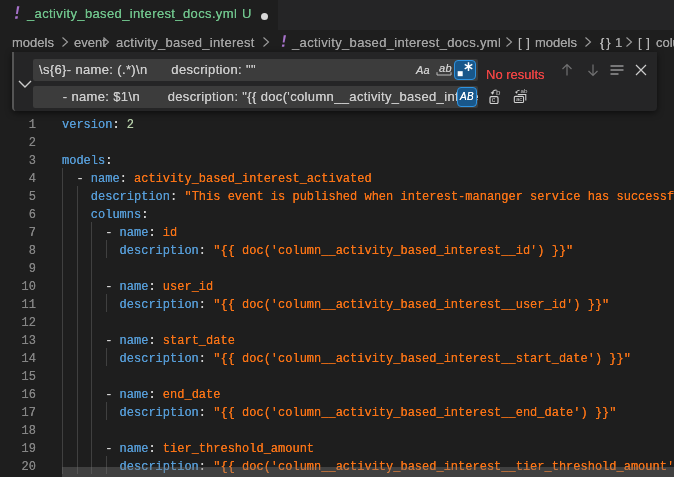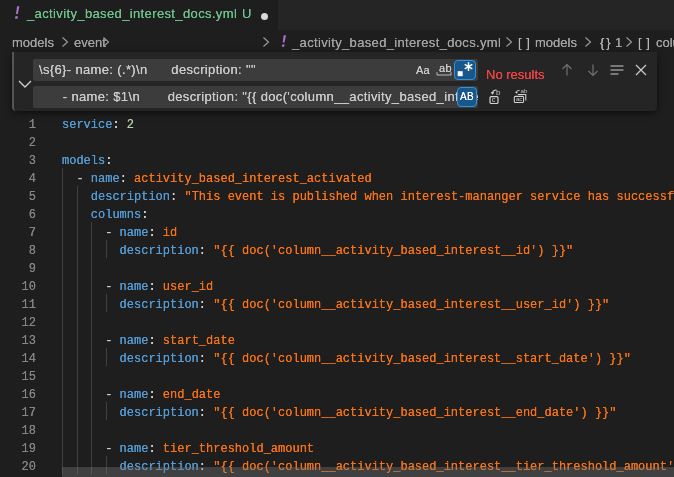--- a/index.html
+++ b/index.html
@@ -41,21 +41,21 @@
         border-left:2px solid #555555; border-bottom-left-radius:4px; border-bottom-right-radius:4px;
         box-shadow:0 2px 6px rgba(0,0,0,0.55); }
   #fw .toggle { position:absolute; left:3px; top:24px; width:16px; height:16px; }
   #fw .toggle svg { display:block; }
   .finput { position:absolute; left:19px; width:445px; height:22px; background:#3c3c3c;
             color:#cccccc; font-size:13px; white-space:pre; overflow:hidden; line-height:22px;
             padding-left:6px; border-radius:2px; letter-spacing:0.35px; }
   #findrow { top:7px; }
   #replrow { top:34px; }
   .optbtn { position:absolute; top:1px; width:20px; height:20px; border-radius:4px;
-            color:#cccccc; display:flex; align-items:center; justify-content:center; font-size:11px; }
+            color:#cccccc; display:flex; align-items:center; justify-content:center; font-size:11px;font-style:italic; }
   .optbtn.active { background:#19578a; border:1px solid #2f93e0; color:#ffffff; }
   .noresults { position:absolute; left:472px; top:12px; font-size:13px; color:#ef4444; line-height:22px; }
   .acticon { position:absolute; top:10px; width:16px; height:16px; }
   .dim { opacity:0.45; }
 </style>
 </head>
 <body>
 <div id="app">
 
   <div id="tabbar">
@@ -74,20 +74,21 @@
 
   <div id="crumbs">
     <span class="it" style="left:12px">models</span>
     <svg class="csep" style="left:60px" width="10" height="10" viewBox="0 0 10 10">
         <path d="M2.5 0.5 L7.5 5 L2.5 9.5" stroke="#9d9d9d" stroke-width="1.1" fill="none"></path>
       </svg>
     <span class="it" style="left:74px">event</span>
     <svg class="csep" style="left:101px" width="10" height="10" viewBox="0 0 10 10">
         <path d="M2.5 0.5 L7.5 5 L2.5 9.5" stroke="#9d9d9d" stroke-width="1.1" fill="none"></path>
       </svg>
+    <span class="it" style="left:116px; letter-spacing:0.28px;">activity_based_interest</span>
     <svg class="csep" style="left:261px" width="10" height="10" viewBox="0 0 10 10">
         <path d="M2.5 0.5 L7.5 5 L2.5 9.5" stroke="#9d9d9d" stroke-width="1.1" fill="none"></path>
       </svg>
     <svg style="position:absolute; left:279px; top:5px;" width="9" height="13" viewBox="0 0 9 13">
         <g fill="#a873cc">
           <path d="M4.7 0.3 L7.0 0.3 L5.5 7.4 L3.7 7.4 Z"></path>
           <path d="M3.2 9.4 L5.6 9.4 L5.2 11.8 L2.8 11.8 Z"></path>
         </g>
       </svg>
     <span class="it" style="left:292px; letter-spacing:0.34px;">_activity_based_interest_docs.yml</span>
@@ -114,21 +115,21 @@
     <div class="guide" style="left:77px; top:131px; height:288px;"></div>
     <div class="guide" style="left:91px; top:167px; height:252px;"></div>
     <div class="guide" style="left:106px; top:185px; height:18px;"></div>
     <div class="guide" style="left:106px; top:239px; height:18px;"></div>
     <div class="guide" style="left:106px; top:293px; height:18px;"></div>
     <div class="guide" style="left:106px; top:347px; height:18px;"></div>
     <div class="guide" style="left:106px; top:401px; height:18px;"></div>
 
     <div class="lnum" style="left:8px; top:61px;">1<br>2<br>3<br>4<br>5<br>6<br>7<br>8<br>9<br>10<br>11<br>12<br>13<br>14<br>15<br>16<br>17<br>18<br>19<br>20</div>
 
-    <div id="code"><span class="k">service</span>: <span class="n">2</span>
+    <div id="code"><span class="k">version</span>: <span class="n">2</span>
 
 <span class="k">models</span>:
   - <span class="k">name</span>: <span class="s">activity_based_interest_activated</span>
     <span class="k">description</span>: <span class="s">"This event is published when interest-mananger service has successfully activated</span>
     <span class="k">columns</span>:
       - <span class="k">name</span>: <span class="s">id</span>
         <span class="k">description</span>: <span class="s">"{{ doc('column__activity_based_interest__id') }}"</span>
 
       - <span class="k">name</span>: <span class="s">user_id</span>
         <span class="k">description</span>: <span class="s">"{{ doc('column__activity_based_interest__user_id') }}"</span>

